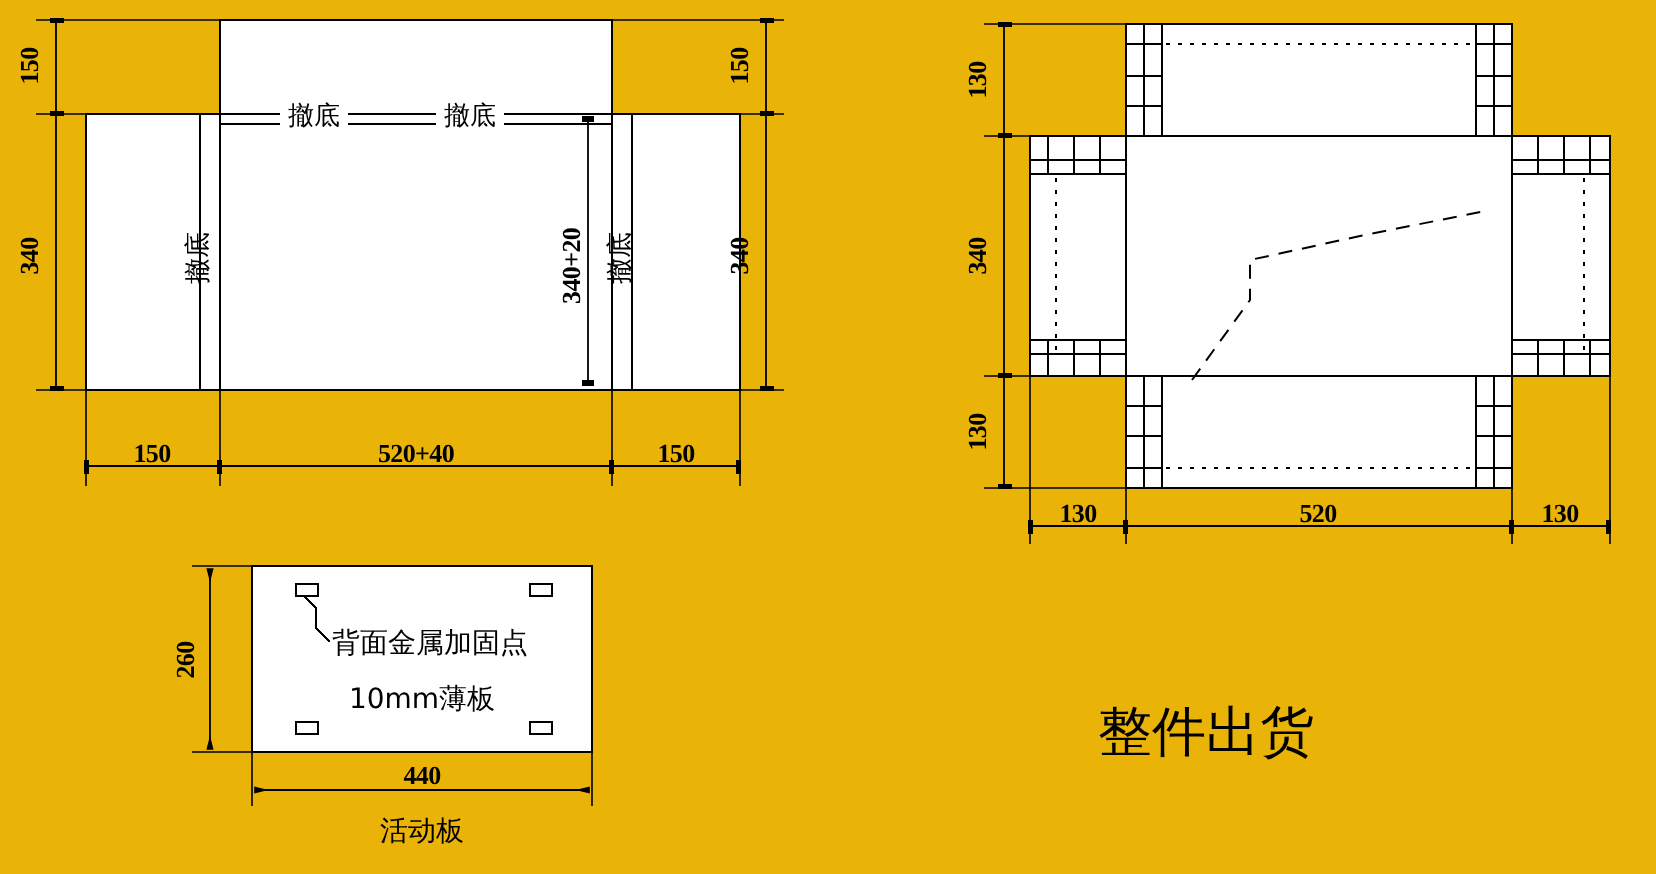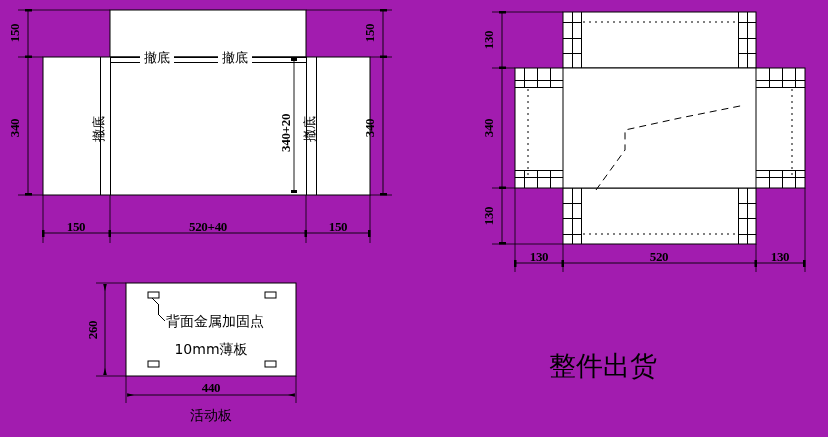--- a/index.html
+++ b/index.html
@@ -8,21 +8,21 @@
     padding: 0;
     background: #ffffff;
   }
   body {
     font-family: "Liberation Sans", sans-serif;
   }
   #sheet {
     position: relative;
     width: 828px;
     height: 437px;
-    background: #a21caf;
+    background: #eab308;
     overflow: hidden;
   }
   #sheet svg {
     position: absolute;
     top: 0;
     left: 0;
     width: 828px;
     height: 437px;
   }
   .ln   { stroke: #000000; stroke-width: 1; fill: none; shape-rendering: crispEdges; }

